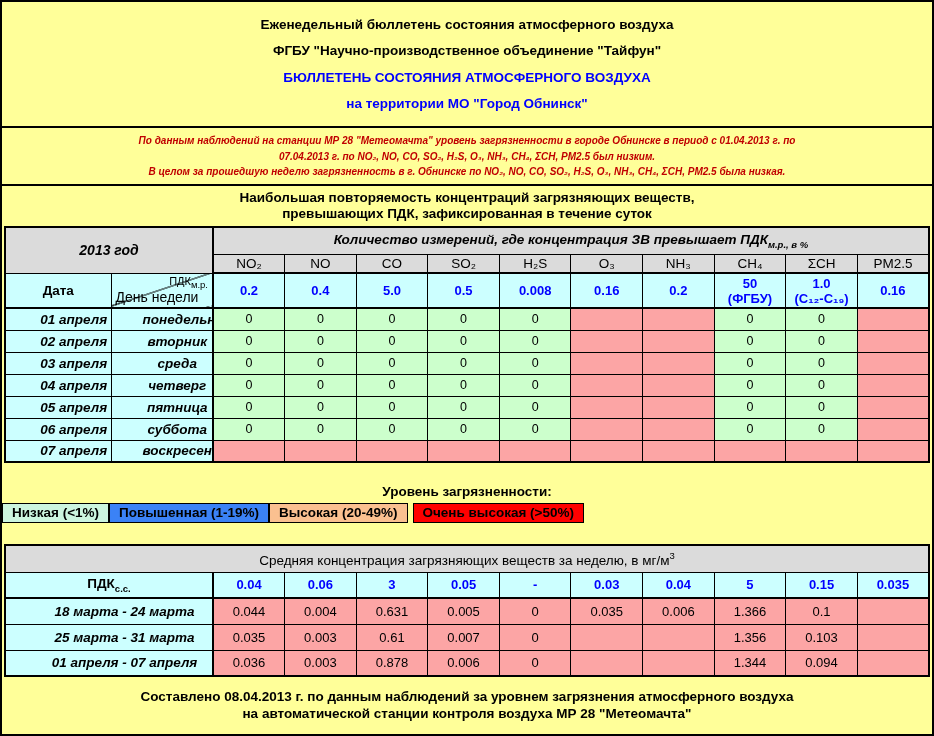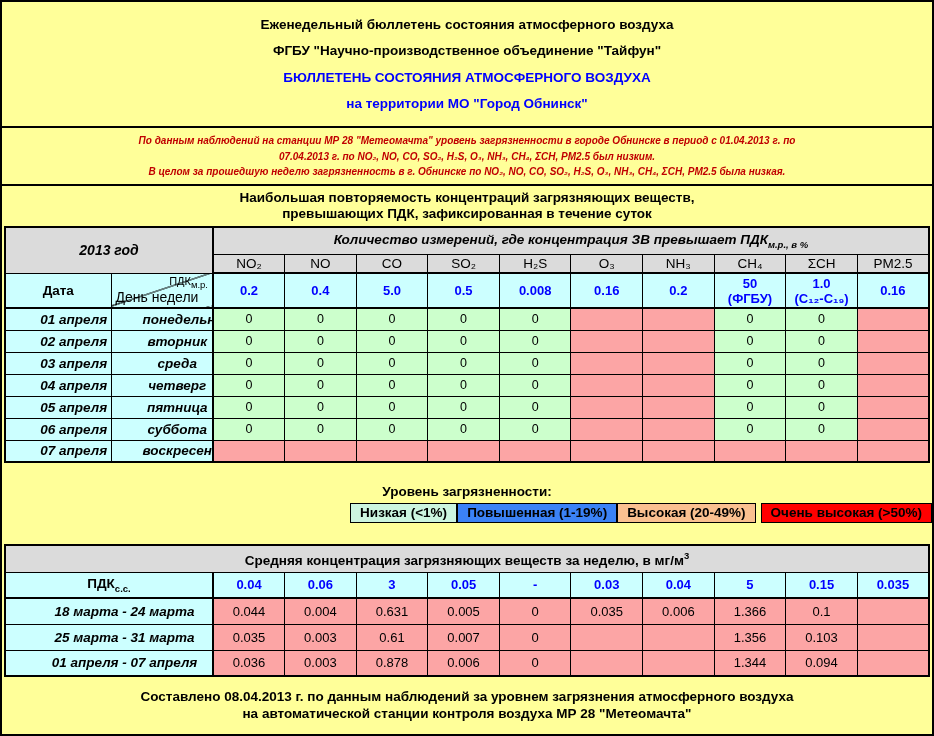--- a/index.html
+++ b/index.html
@@ -72,32 +72,32 @@
     background-image: linear-gradient(to bottom right,
       transparent calc(50% - 1px), #000 calc(50% - 1px),
       #000 calc(50% + 0px), transparent calc(50% + 0px));
   }
   .diag .tr-label { position: absolute; top: 1px; right: 4px; font-size: 11px; }
   .diag .bl-label { position: absolute; bottom: 2px; left: 4px; font-size: 14px; }
 
   
   .legend-zone { height: 81px; padding-top: 21px; }
   .legend-title { font-size: 13.5px; font-weight: bold; margin-bottom: 4px; }
-  .legend-row { display: flex; justify-content: flex-end; }
+  .legend-row { display: flex; justify-content: flex-start; }
   .legend-box {
     border: 1px solid #000; padding: 1px 9px 2px;
     font-size: 13.5px; font-weight: bold; height: 20px;
   }
   .lg0 { background: #CCF5DF; }
   .lg1 { background: #3b82f6; }
   .lg2 { background: #FAC090; }
   .lg3 { background: #FF0000; margin-left: 5px; }
 
   .t2 td { height: 26px; }
-  .t2-title { font-size: 13.5px; font-weight: bold; }
+  .t2-title { font-size: 13.5px; font-weight: normal; }
 
   
   .footer {
     height: 50px; padding-top: 11px;
     font-size: 13.5px; font-weight: bold; line-height: 17px;
   }
 </style>
 </head>
 <body>
 

